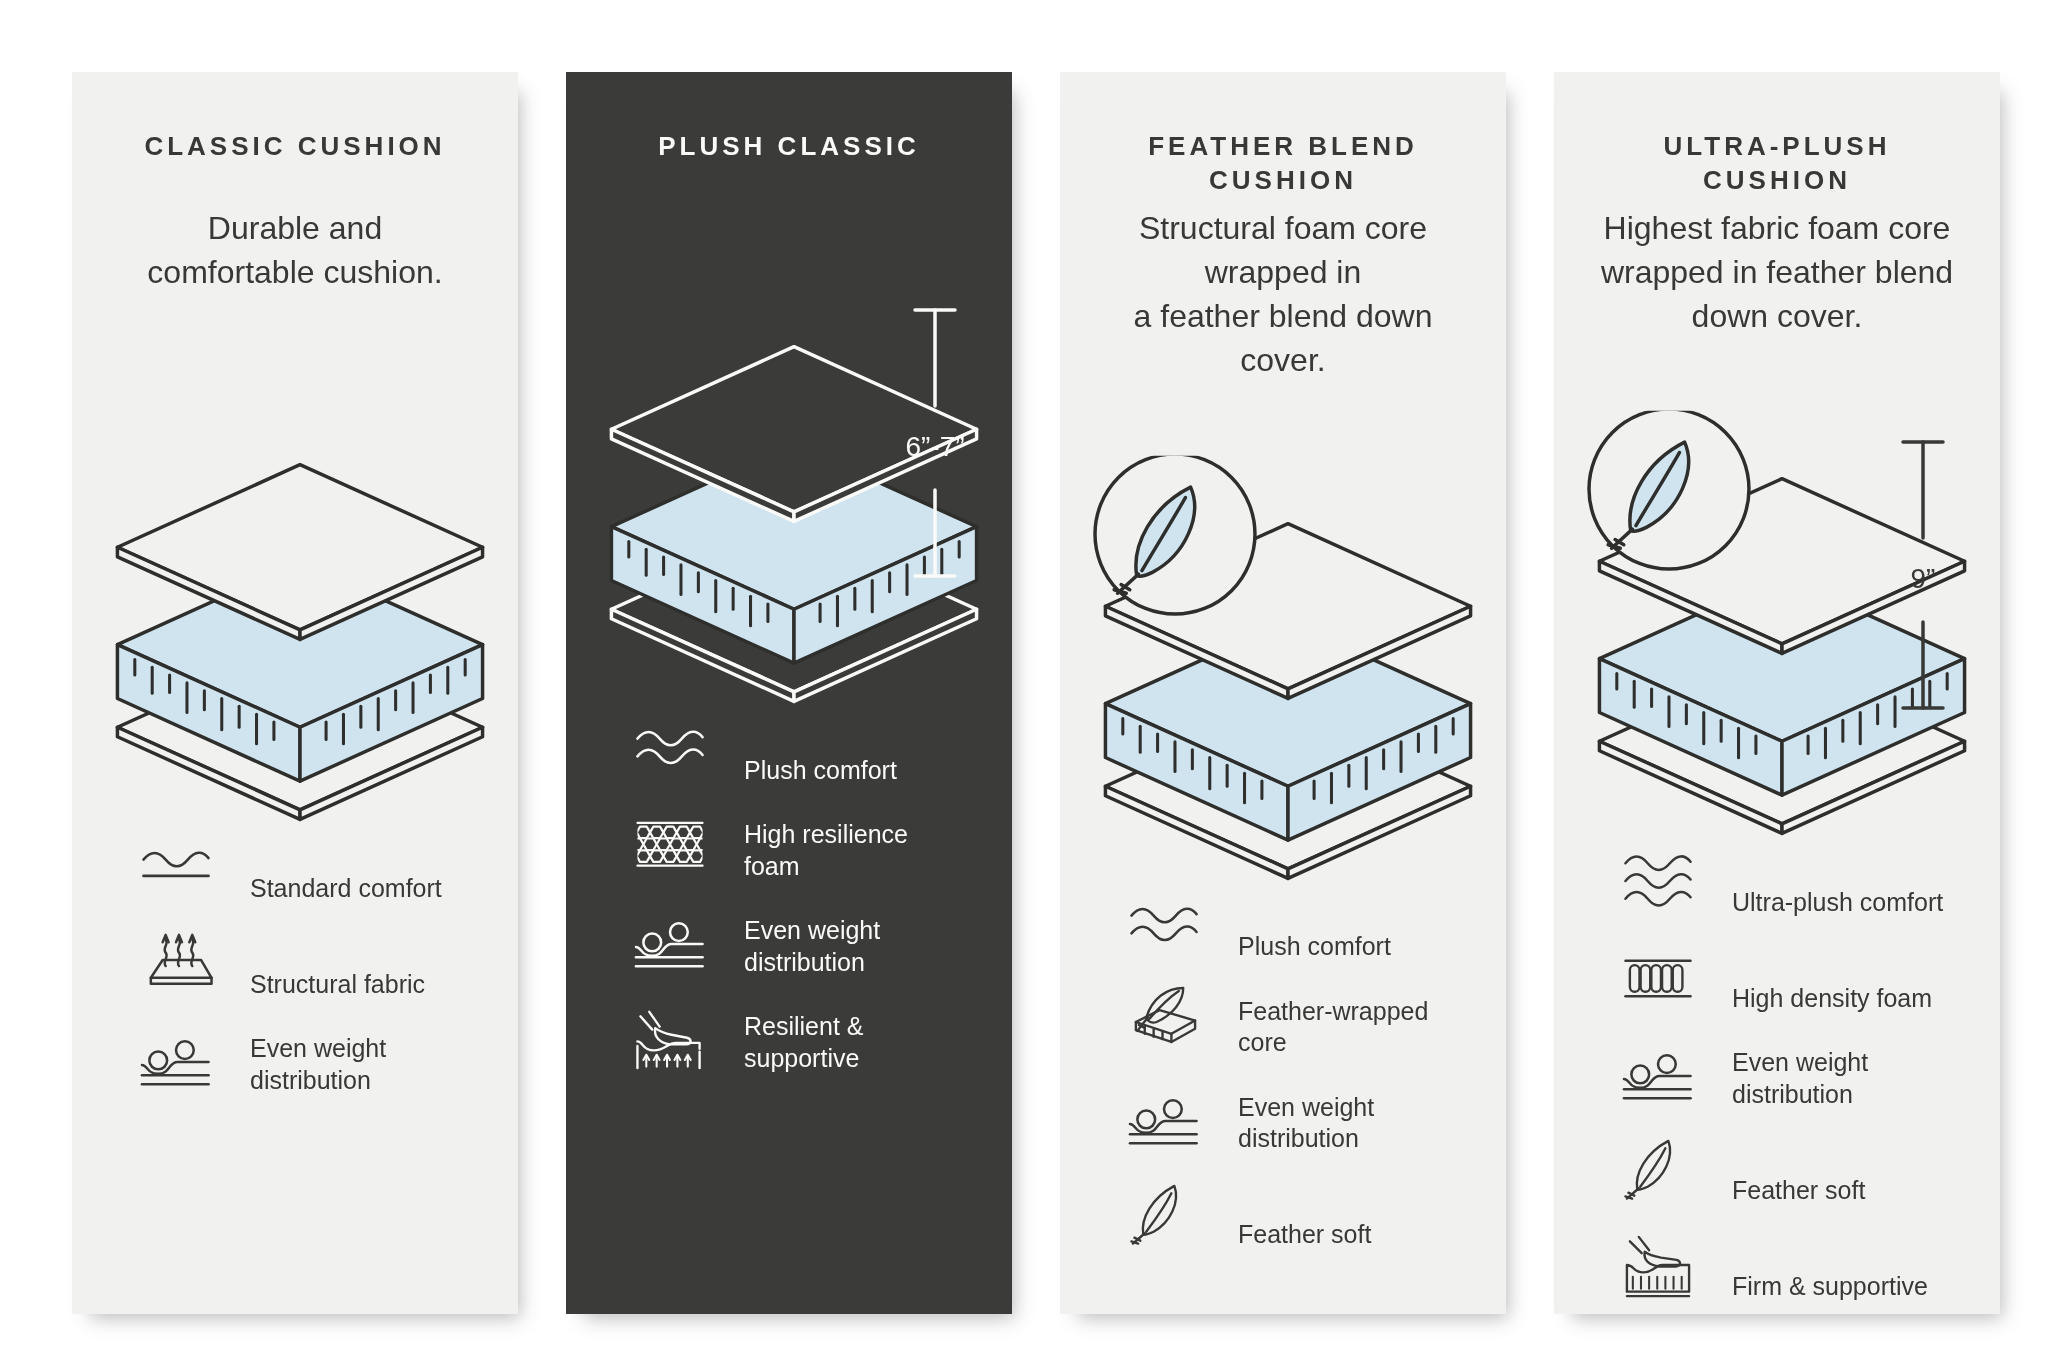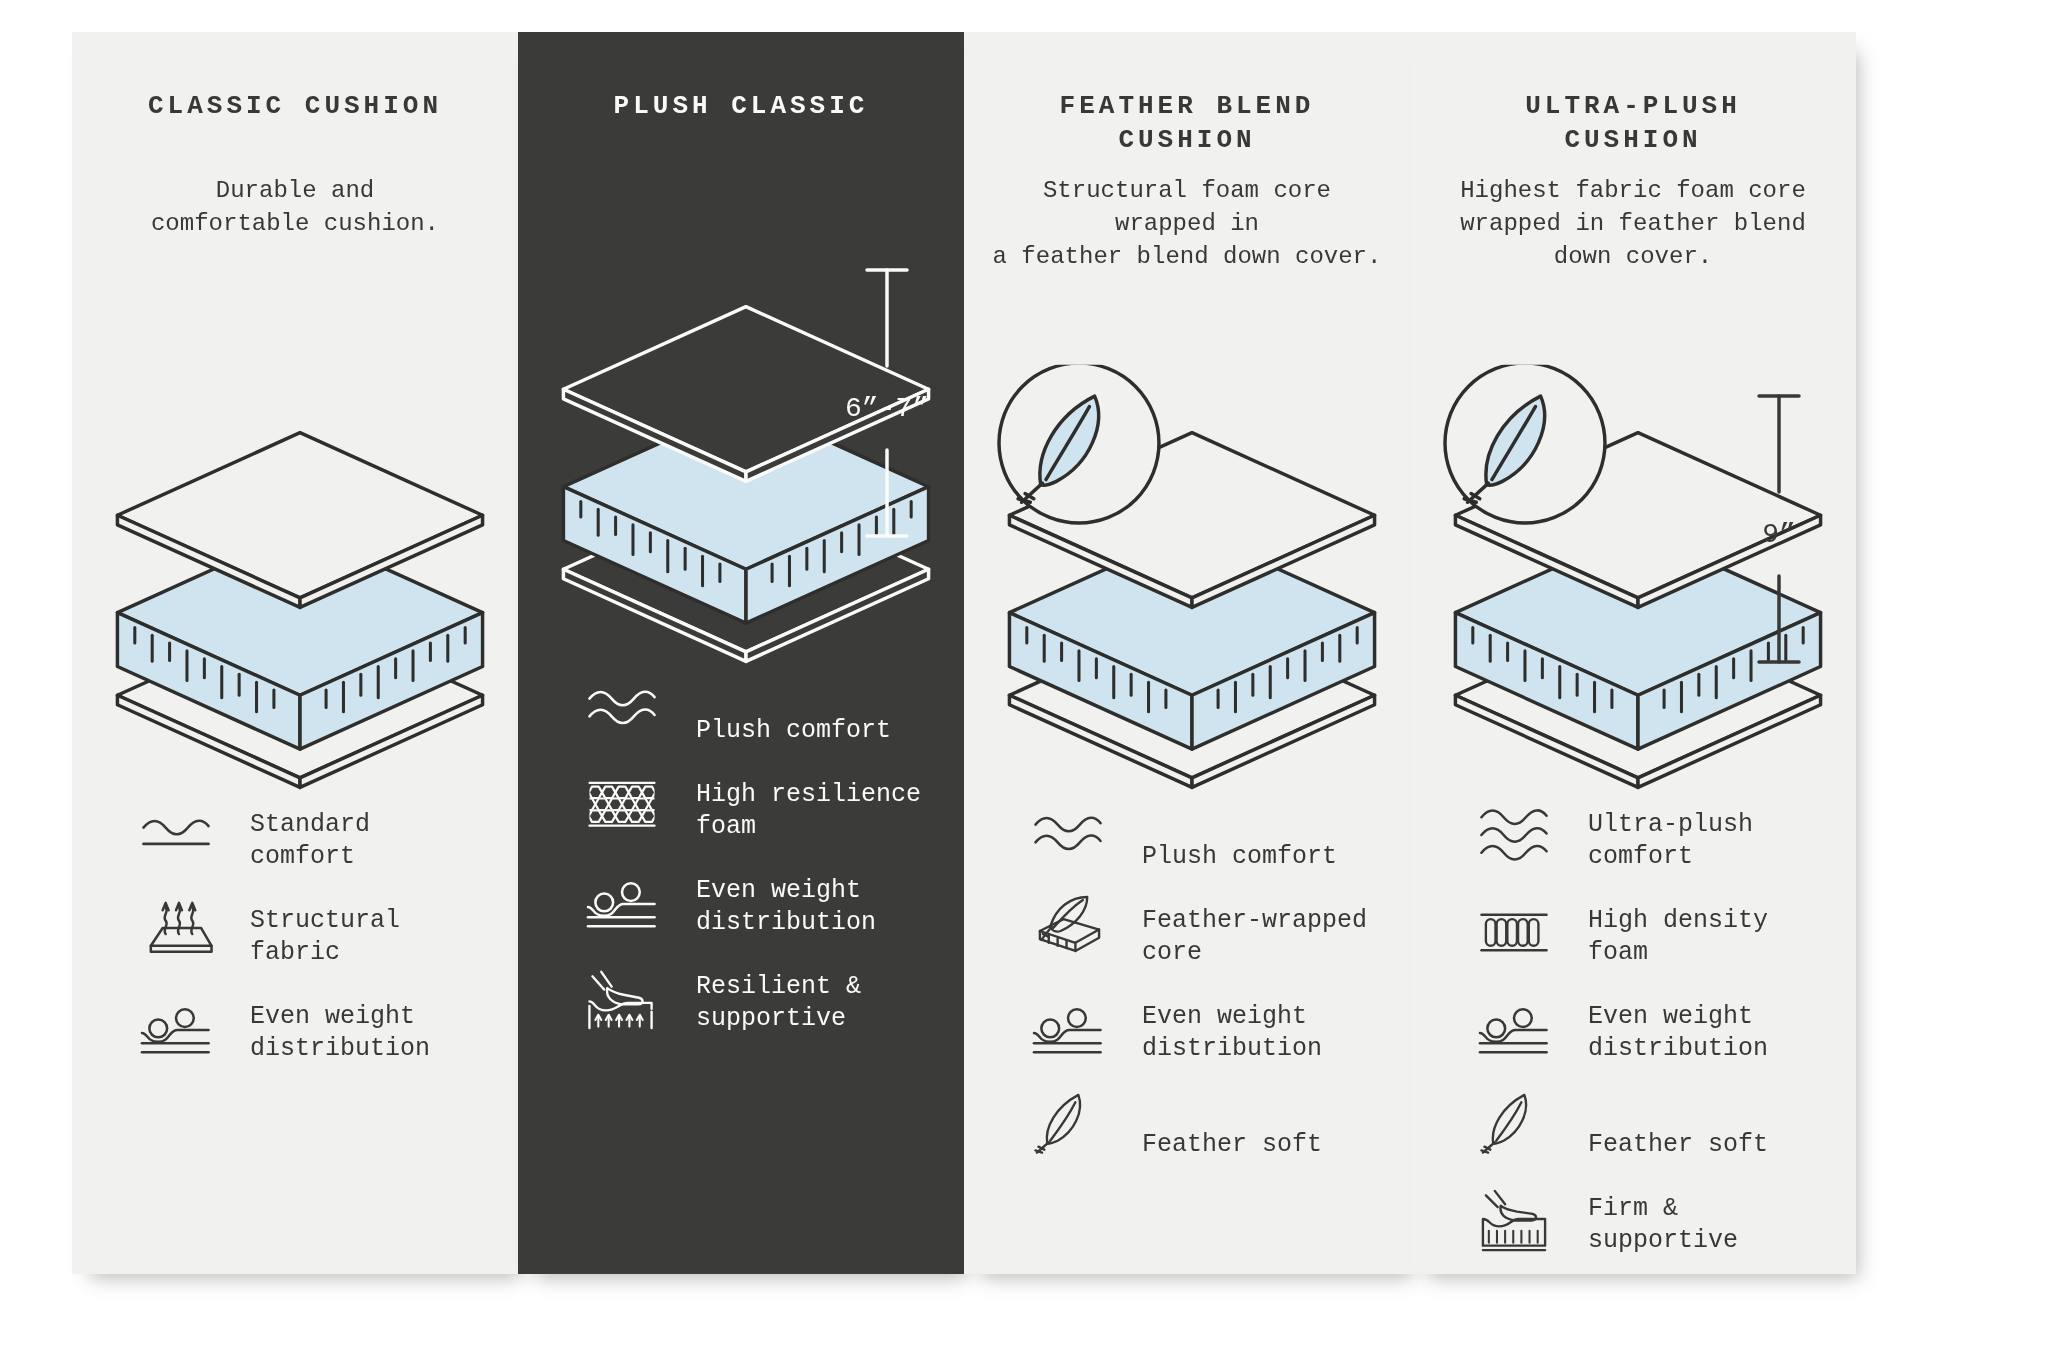--- a/index.html
+++ b/index.html
@@ -1,43 +1,43 @@
 <!DOCTYPE html>
 <html><head>
 <meta charset="utf-8">
 <style>
   html,body{margin:0;padding:0;background:#ffffff;}
   body{
     width:2048px;height:1366px;overflow:hidden;
     font-family:"Liberation Sans","DejaVu Sans",sans-serif;
     -webkit-font-smoothing:antialiased;
   }
-  .board{display:flex;padding:32px 0 0 72px;font-family:Liberation Mono, monospace;}
+  .board{display:flex;gap:48px;padding:72px 0 0 72px;}
   .card{
     --card-bg:#f1f1ef;
     --layer-stroke:#2e2e2c;
     --text:#383836;
     width:446px;height:1242px;flex:0 0 auto;
     background:var(--card-bg);color:var(--text);
     box-shadow:10px 12px 18px -8px rgba(60,60,60,0.35);
     box-sizing:border-box;padding:58px 28px 0 28px;
   }
   .card.dark{
     --card-bg:#3b3b39;
     --layer-stroke:#fafaf8;
     --text:#fafaf8;
   }
   .card h2{
     margin:0;min-height:76px;
     font-size:26px;font-weight:bold;letter-spacing:4px;
     text-align:center;white-space:pre-line;line-height:1.3;
   }
   .desc{
-    margin:8px auto 0 auto;min-height:118px;max-width:392px;
-    font-size:24px;line-height:1.38;text-align:center;white-space:pre-line;
+    margin:0 auto 0 auto;min-height:118px;max-width:392px;
+    font-size:32px;line-height:1.38;text-align:center;white-space:pre-line;
   }
   .illo{position:relative;height:450px;margin-top:4px;}
   .layers{display:block;margin:12px auto 0 auto;overflow:visible;}
   .dim{position:absolute;right:4px;top:86px;overflow:visible;}
   .dim line{stroke:currentColor;stroke-width:3.5;stroke-linecap:round;}
   .dim text{fill:currentColor;font-size:28px;}
   .features{list-style:none;margin:44px 0 0 0;padding:0 0 0 34px;}
   .frow{display:flex;align-items:flex-end;gap:32px;min-height:66px;margin-bottom:22px;}
   .ficon{flex:0 0 84px;display:flex;justify-content:center;}
   .ficon svg{color:var(--text);}

